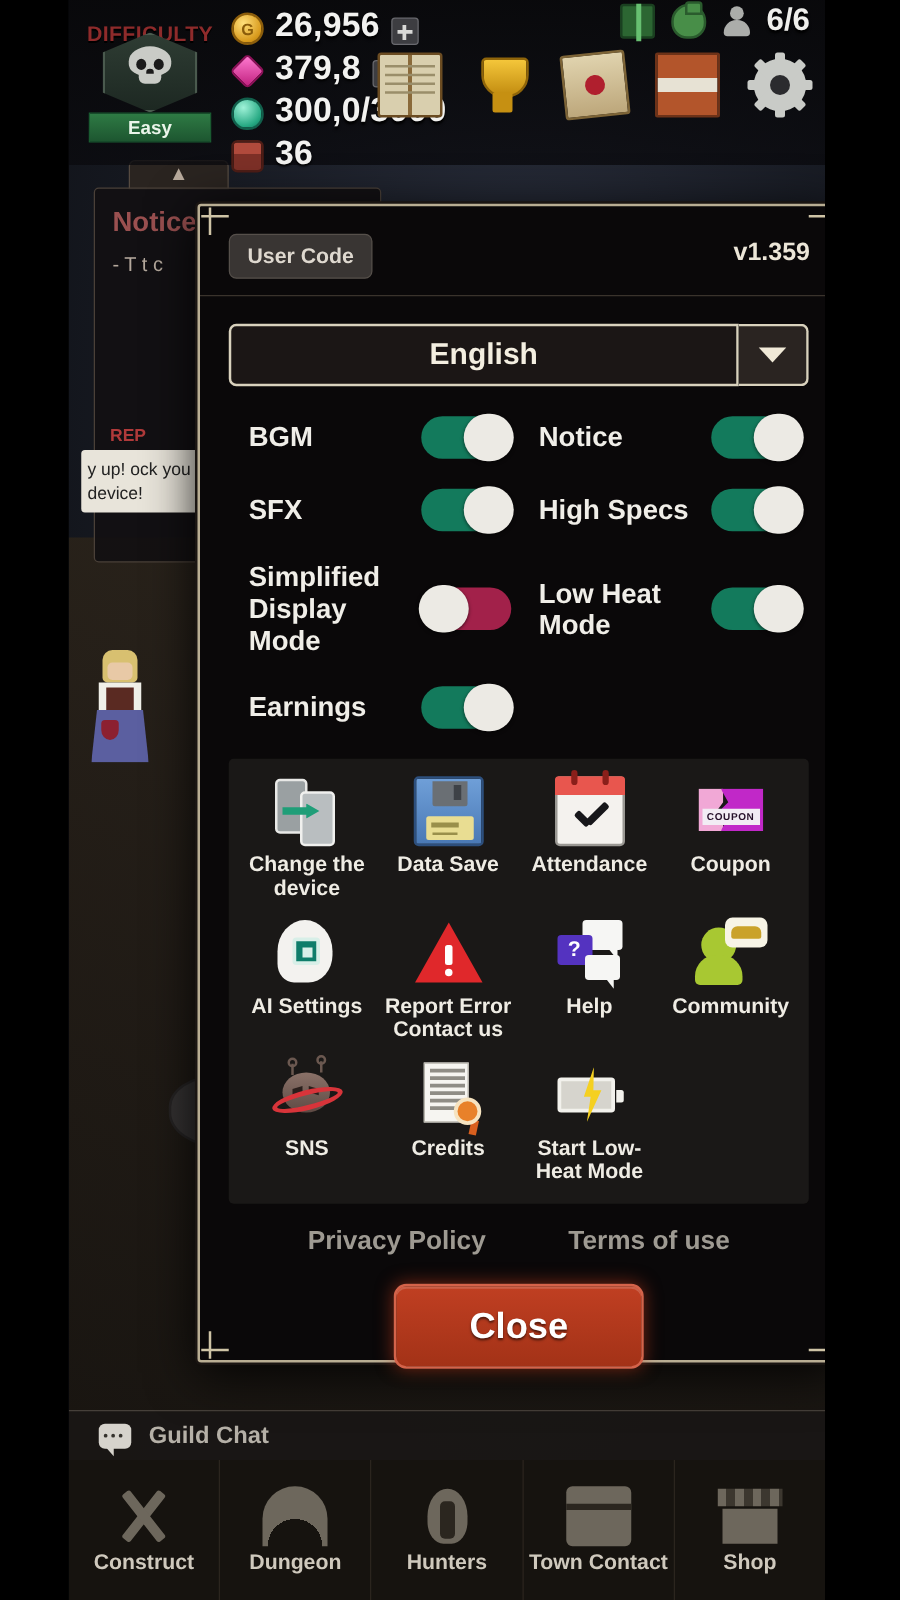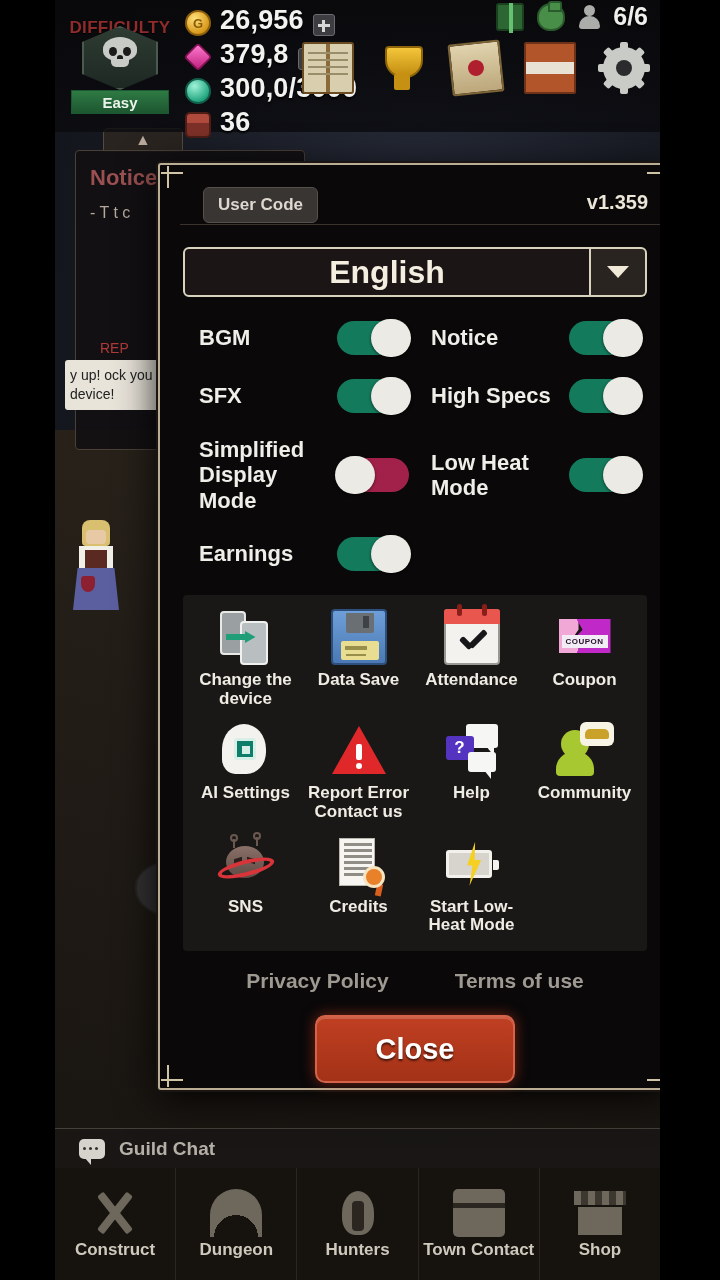--- a/index.html
+++ b/index.html
@@ -150,51 +150,51 @@
 
   
   .notice-panel { position:absolute; left:20px; top:150px; width:230px; height:300px;
     background:rgba(18,16,18,.9); border:1px solid #4a4038; border-radius:4px;
     padding:14px; color:#9c8f86; }
   .notice-tab { position:absolute; left:48px; top:128px; width:80px; height:24px;
     background:#2a2420; border:1px solid #554a40; border-radius:5px 5px 0 0;
     display:flex; align-items:center; justify-content:center; color:#b8aa9c; }
   .notice-title { color:#9a5050; font-size:22px; font-weight:bold; margin-bottom:10px; }
   .notice-body { font-size:16px; line-height:1.5; color:#b5a99d; }
-  .redtag { position:absolute; left:45px; top:340px; font-size:14px;
-    color:#b03a3a; font-weight:normal; }
+  .redtag { position:absolute; left:33px; top:340px; font-size:14px;
+    color:#b03a3a; font-weight:bold; }
   .hurry { position:absolute; left:10px; top:360px; width:120px;
     background:#e8e4da; color:#222; font-size:14px; padding:6px 5px;
     line-height:1.35; border-radius:3px; }
 
   
   #modal { position:absolute; left:103px; top:163px; width:514px; height:927px;
     background:#0a0809; border:2px solid #b9ae93; border-radius:3px;
     box-shadow:0 0 0 2px #1a1512, 0 8px 40px rgba(0,0,0,.9); }
   .corner { position:absolute; width:26px; height:26px; pointer-events:none; }
   .corner i { position:absolute; background:#cfc4a6; }
   .corner i.h { width:22px; height:2px; } .corner i.v { width:2px; height:22px; }
   .c-tl { left:-1px; top:-1px; } .c-tl i.h{left:2px;top:8px;} .c-tl i.v{left:8px;top:2px;}
   .c-tr { right:-1px; top:-1px; } .c-tr i.h{right:2px;top:8px;}
   .c-bl { left:-1px; bottom:-1px; } .c-bl i.h{left:2px;bottom:8px;} .c-bl i.v{left:8px;bottom:2px;}
   .c-br { right:-1px; bottom:-1px; } .c-br i.h{right:2px;bottom:8px;}
 
-  .m-head { position:relative; height:60px; border-bottom:1px solid #3a332c;margin-left:20px; }
+  .m-head { position:relative; height:72px; border-bottom:1px solid #3a332c; }
   .user-code { position:absolute; left:23px; top:22px; padding:7px 14px;
     background:#393533; border:1px solid #56504b; border-radius:6px;
     color:#ded8cf; font-size:17px; font-weight:bold; }
   .m-title { position:absolute; left:0; right:0; top:17px; text-align:center;
     font-size:34px; font-weight:bold; color:#f5efe2; letter-spacing:.5px; }
   .m-ver { position:absolute; right:22px; top:26px; font-size:20px;
     font-weight:bold; color:#ece6d8; }
 
   .lang-row { display:flex; margin:22px 23px 0 23px; }
   .lang-box { flex:1; height:50px; background:#1b1615; border:2px solid #d9d2bd;
     border-radius:6px 0 0 6px; display:flex; align-items:center;
-    justify-content:center; font-size:32px; font-weight:bold; color:#f3eee0; }
+    justify-content:center; font-size:24px; font-weight:bold; color:#f3eee0; }
   .lang-arrow { width:56px; height:50px; background:#2a2421; border:2px solid #d9d2bd;
     border-left:none; border-radius:0 6px 6px 0; display:flex; align-items:center;
     justify-content:center; }
   .lang-arrow span { width:0; height:0; border-left:11px solid transparent;
     border-right:11px solid transparent; border-top:12px solid #f0e9d7; }
 
   .toggles { margin:24px 23px 0 23px; }
   .t-row { display:flex; align-items:center; margin-bottom:24px; }
   .t-cell { display:flex; align-items:center; width:50%;margin-left:16px; }
   .t-label { font-size:22px; font-weight:bold; color:#f0eee8; line-height:1.15;

